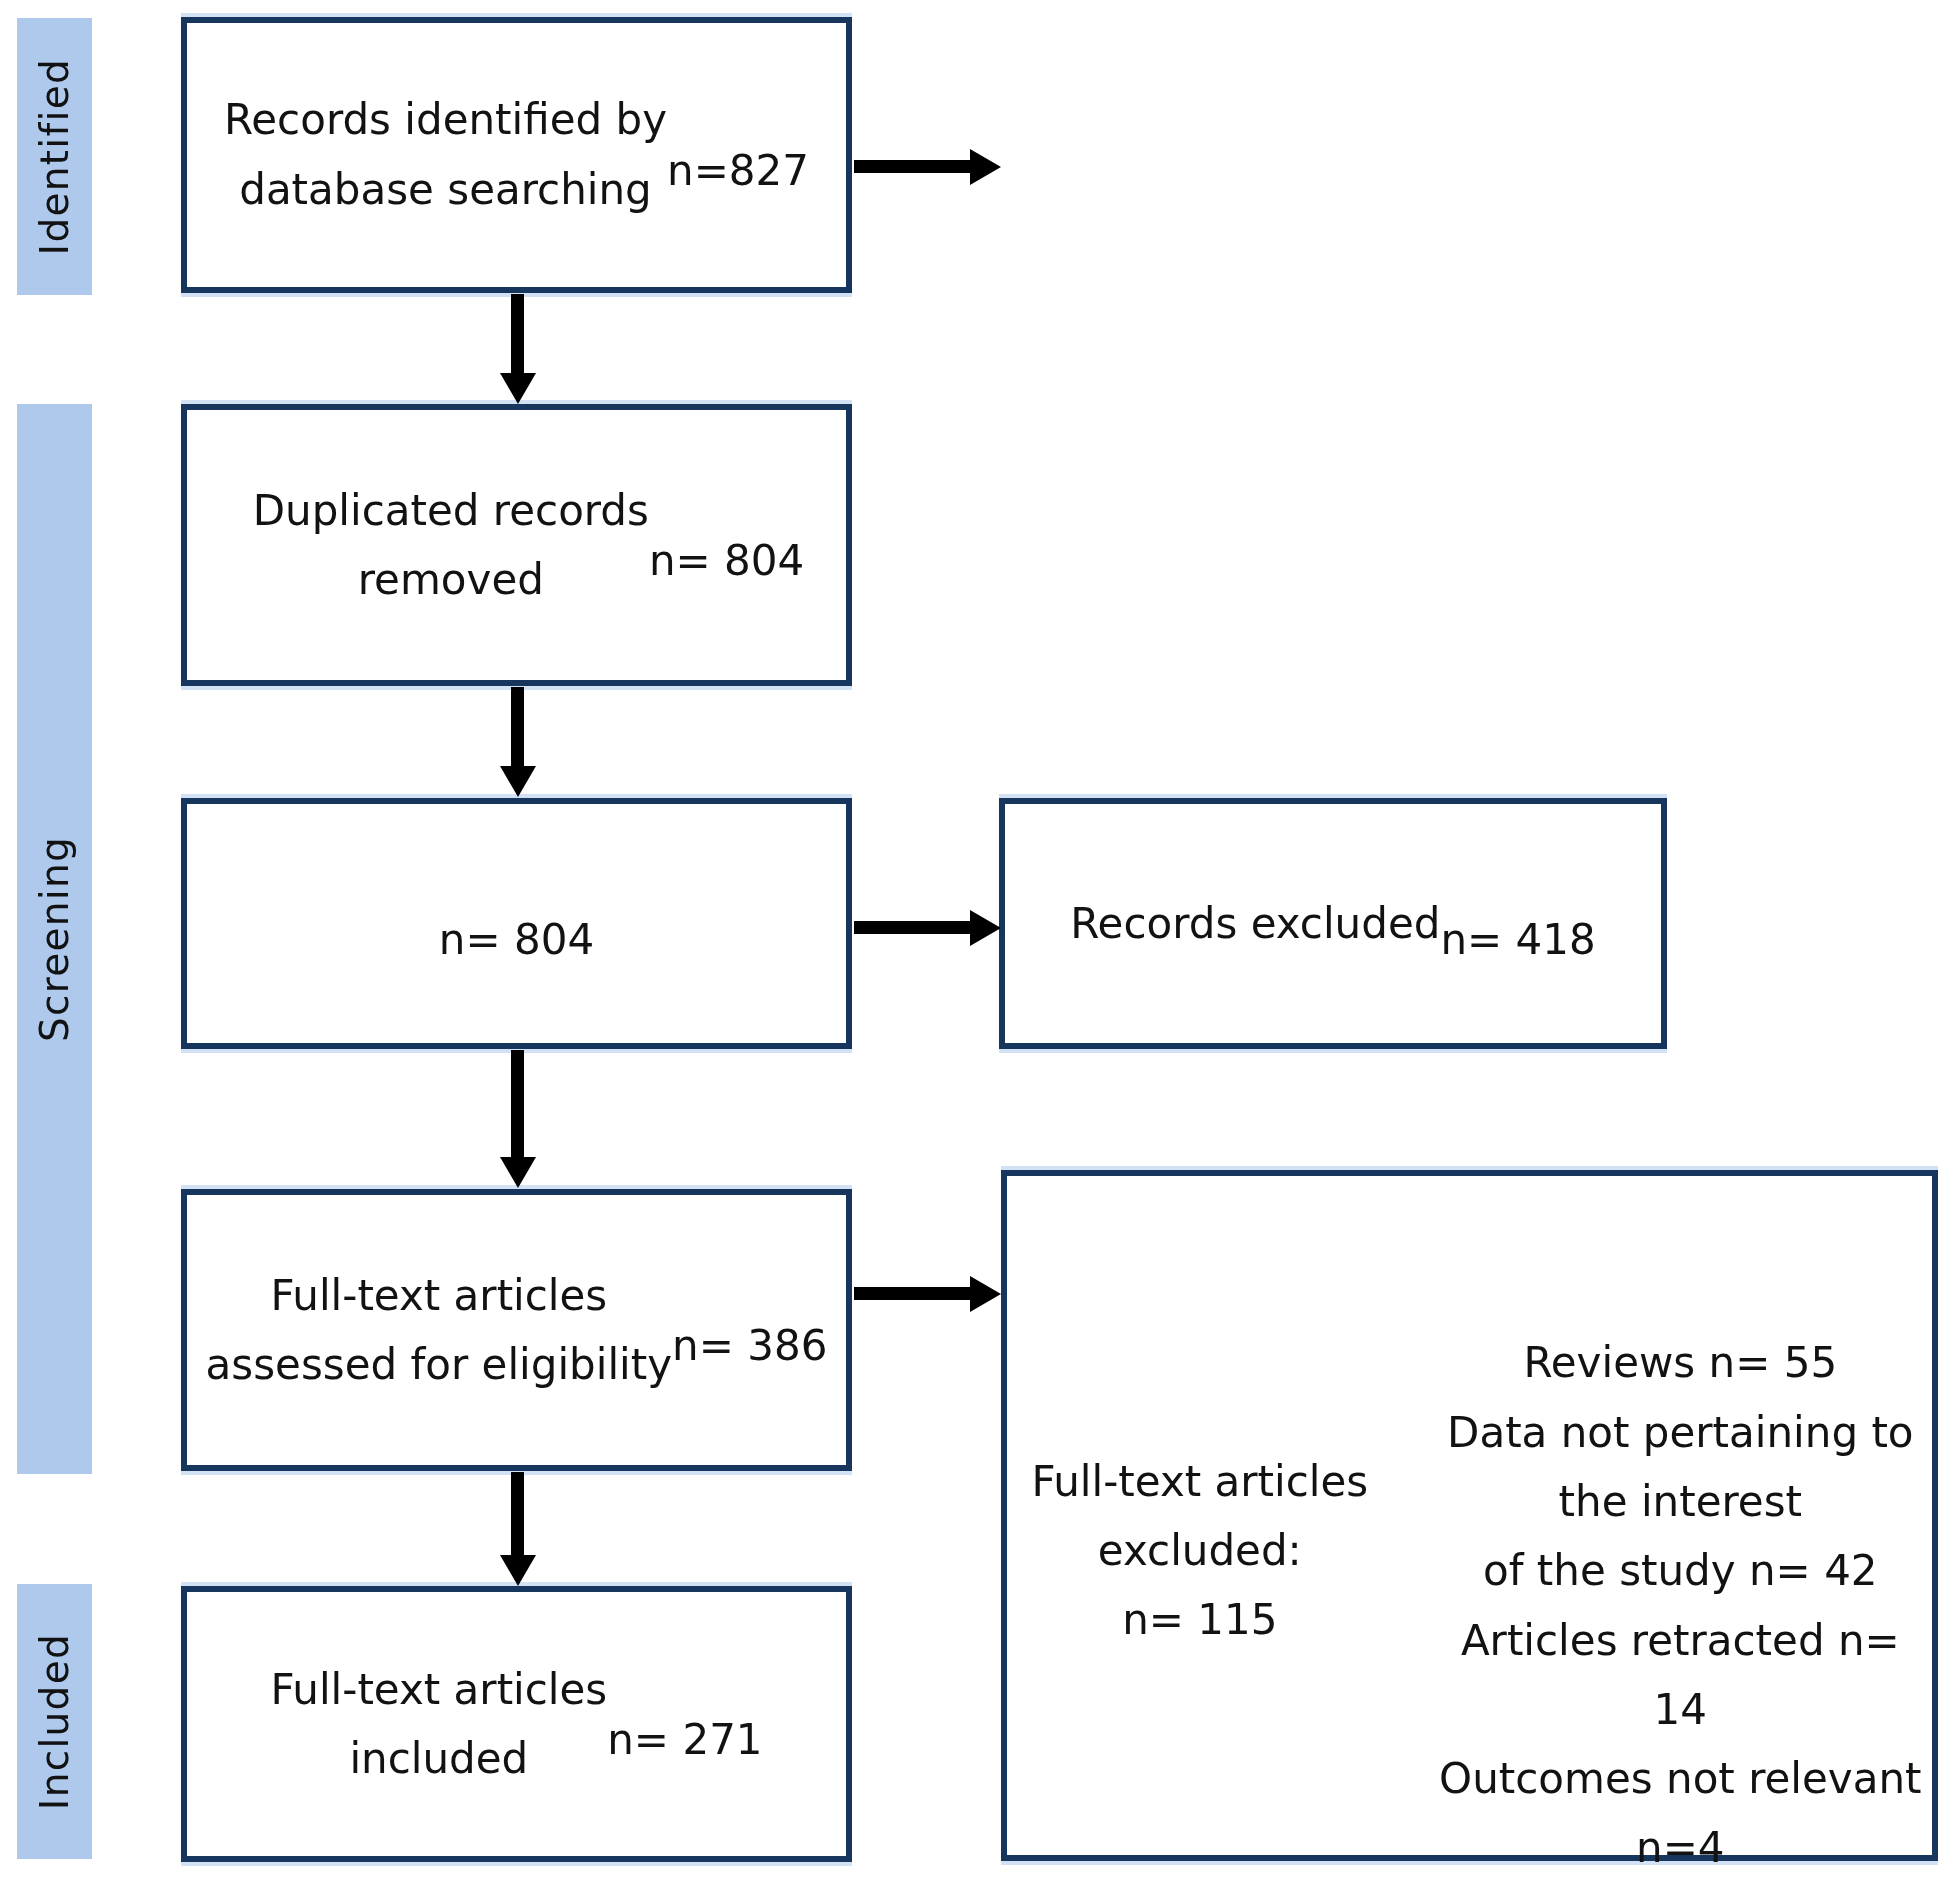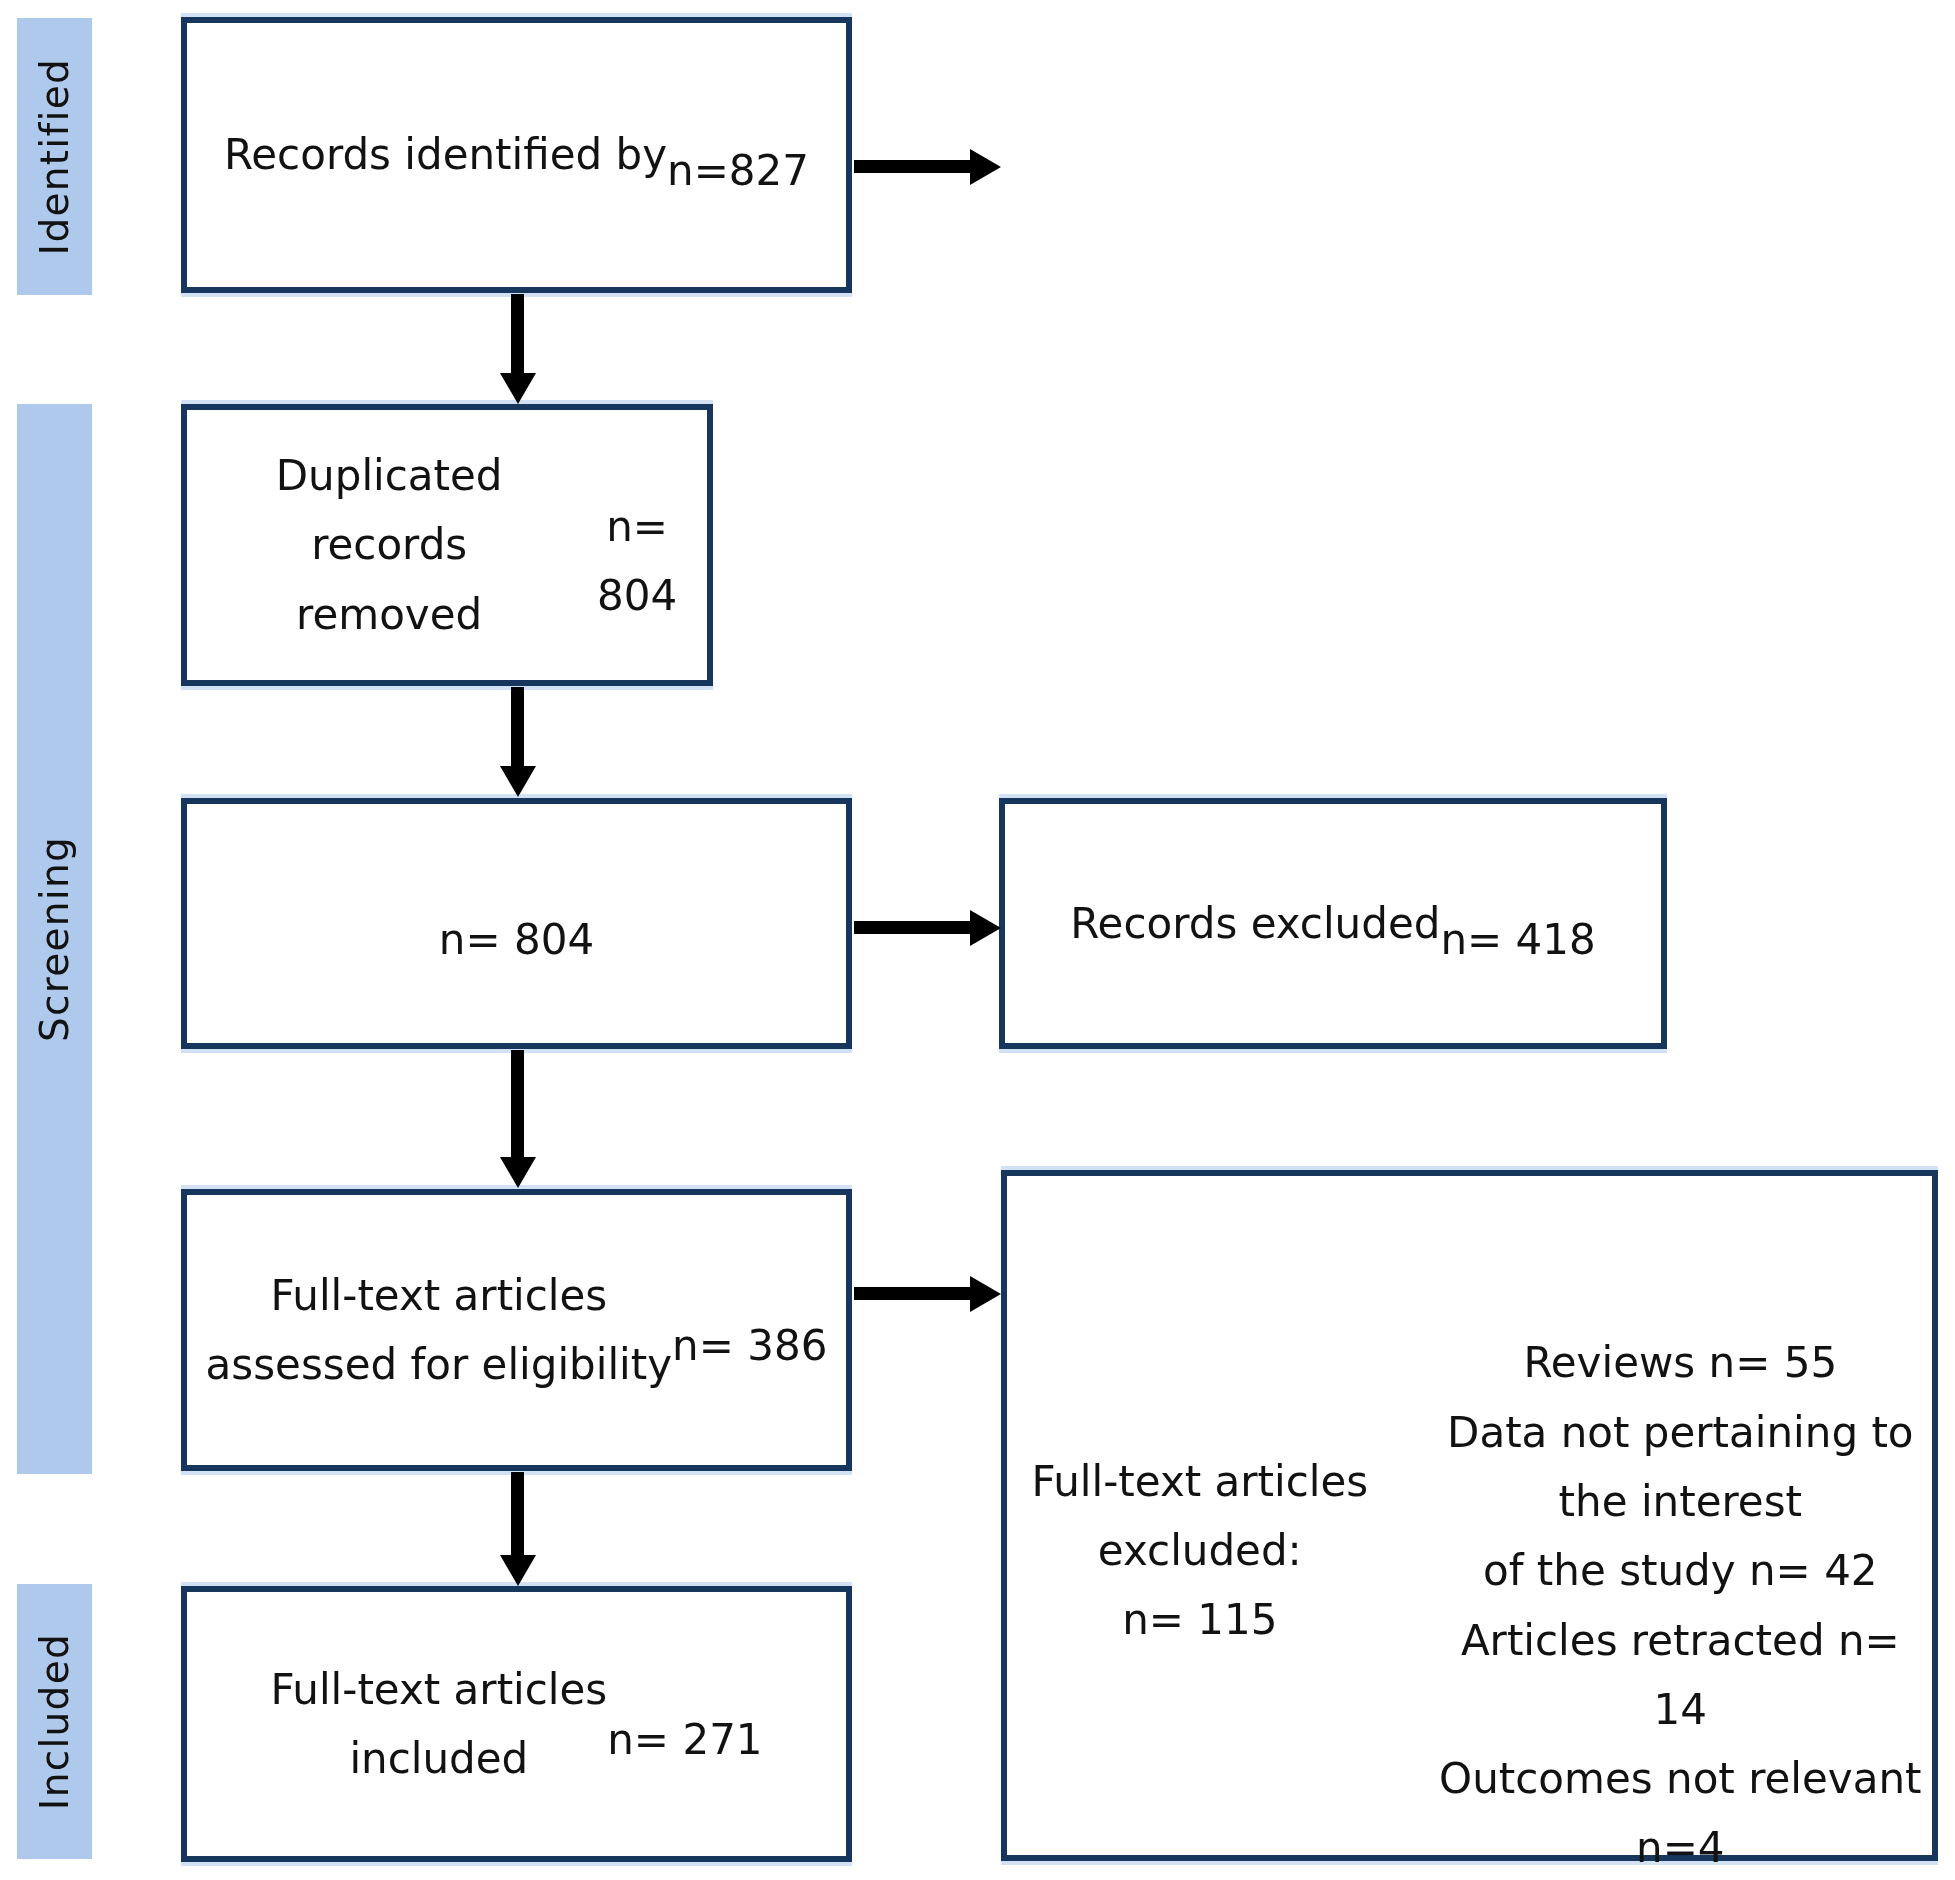--- a/index.html
+++ b/index.html
@@ -17,21 +17,21 @@
   .phase.included{top:1584px;height:275px;}
 
   
   .box{position:absolute;box-sizing:border-box;border:6px solid var(--border);background:#fff;
        display:flex;flex-direction:row;align-items:center;justify-content:center;text-align:center;
        box-shadow:0 -4px 0 rgba(174,201,236,.55),0 4px 0 rgba(174,201,236,.55);}
   .box-line{font-size:42px;line-height:1.65;white-space:pre-wrap;}
   .box-n{font-size:42px;line-height:1.65;margin-top:32px;white-space:pre-wrap;}
   .box.b1{left:181px;top:16.6px;width:671px;height:276px;}
   .box.b2{left:1001px;top:16.6px;width:668px;height:276px;}
-  .box.b3{left:181px;top:404px;width:532px;height:282px;padding-left:24px;}
+  .box.b3{left:181px;top:404px;width:671px;height:282px;padding-left:24px;}
   .box.b4{left:181px;top:798px;width:671px;height:251px;}
   .box.b5{left:999px;top:798px;width:668px;height:251px;}
   .box.b6{left:181px;top:1189px;width:671px;height:282px;}
   .box.b7{left:1001px;top:1170px;width:937px;height:691px;justify-content:flex-start;padding-top:70px;gap:36px;}
   .box.b8{left:181px;top:1586px;width:671px;height:276px;}
   .b7 .reasons{margin-top:110px;}
   .b7 .box-n{margin-top:0;}
 
   
   .varrow{position:absolute;left:499px;width:37px;display:flex;flex-direction:column;align-items:center;}
@@ -61,20 +61,21 @@
   <div class="phase screening">
     <span class="phase-label">Screening</span>
   </div>
   <div class="phase included">
     <span class="phase-label">Included</span>
   </div>
 
   <div class="box b1">
     <div class="box-title">
       <div class="box-line">Records identified by</div>
+      <div class="box-line">database searching</div>
     </div>
     <div class="box-n">n=827</div>
   </div>
 
 
   <div class="box b3">
     <div class="box-title">
       <div class="box-line">Duplicated records</div>
       <div class="box-line">removed</div>
     </div>

